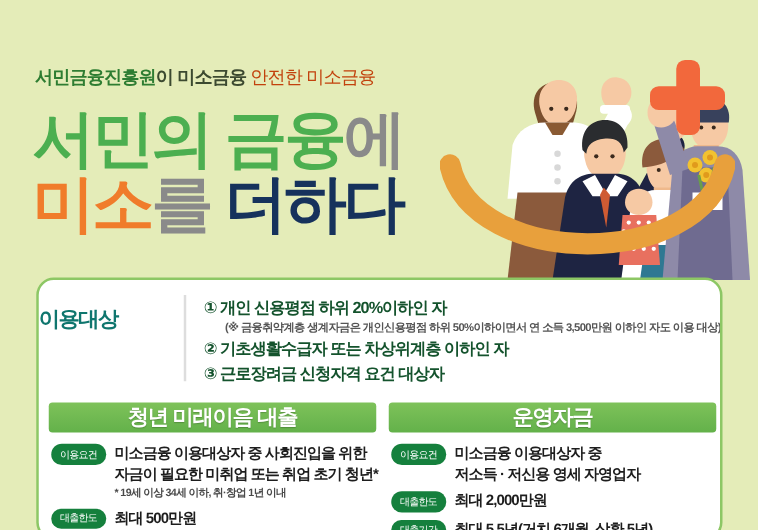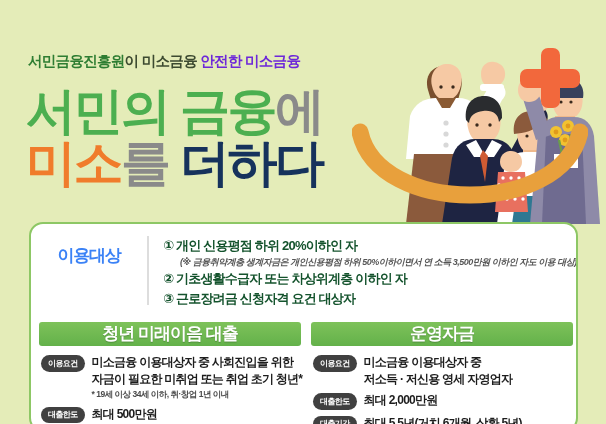--- a/index.html
+++ b/index.html
@@ -36,22 +36,22 @@
     font-weight: 700;
     letter-spacing: -0.7px;
     color: #3c4a30;
     white-space: nowrap;
   }
   .tagline .em {
     color: #2e7d32;
     font-weight: 800;
   }
   .tagline .em2 {
-    color: #6d28d9;
-    font-weight: 700;
+    color: #c2410c;
+    font-weight: 400;
   }
   .headline {
     position: absolute;
     left: 26px;
     font-weight: 800;
     letter-spacing: -2.5px;
     line-height: 1;
     white-space: nowrap;
     font-size: 50px;
   }
@@ -102,25 +102,24 @@
   .target {
     position: absolute;
     left: 0; top: 8px;
     width: 100%;
     display: flex;
     align-items: flex-start;
   }
   .target-label {
     width: 116px;
     padding-top: 12px;
-    text-align: center;
     font-size: 17px;
     font-weight: 800;
     letter-spacing: -1.2px;
-    color: #3b82f6;
+    color: #0f766e;
     flex: none;
   }
   .target-divider {
     width: 2px;
     align-self: stretch;
     background: #dddddd;
     margin: 4px 0 4px 0;
     flex: none;
   }
   .target-list {
@@ -136,21 +135,20 @@
     white-space: nowrap;
   }
   .t-note {
     font-size: 9px;
     font-weight: 600;
     letter-spacing: -0.5px;
     color: #555555;
     padding-left: 17px;
     line-height: 1.5;
     white-space: nowrap;
-    font-style: italic;
   }
 
   
   .products {
     position: absolute;
     left: 8px; top: 98px;
     width: 533px;
     display: flex;
     gap: 10px;
   }
@@ -172,24 +170,24 @@
   }
   .prod-body { padding: 8px 2px 0 2px; }
   .row {
     display: flex;
     align-items: flex-start;
     margin-bottom: 5px;
   }
   .badge {
     flex: none;
     margin-top: 1px;
-    background: #404040;
+    background: #15803d;
     color: #ffffff;
     font-size: 8px;
-    font-weight: 700;
+    font-weight: 400;
     letter-spacing: -0.6px;
     padding: 2.5px 7px 3px 7px;
     border-radius: 9px;
     white-space: nowrap;
   }
   .row-txt {
     padding-left: 7px;
     font-size: 12px;
     font-weight: 700;
     letter-spacing: -0.75px;

